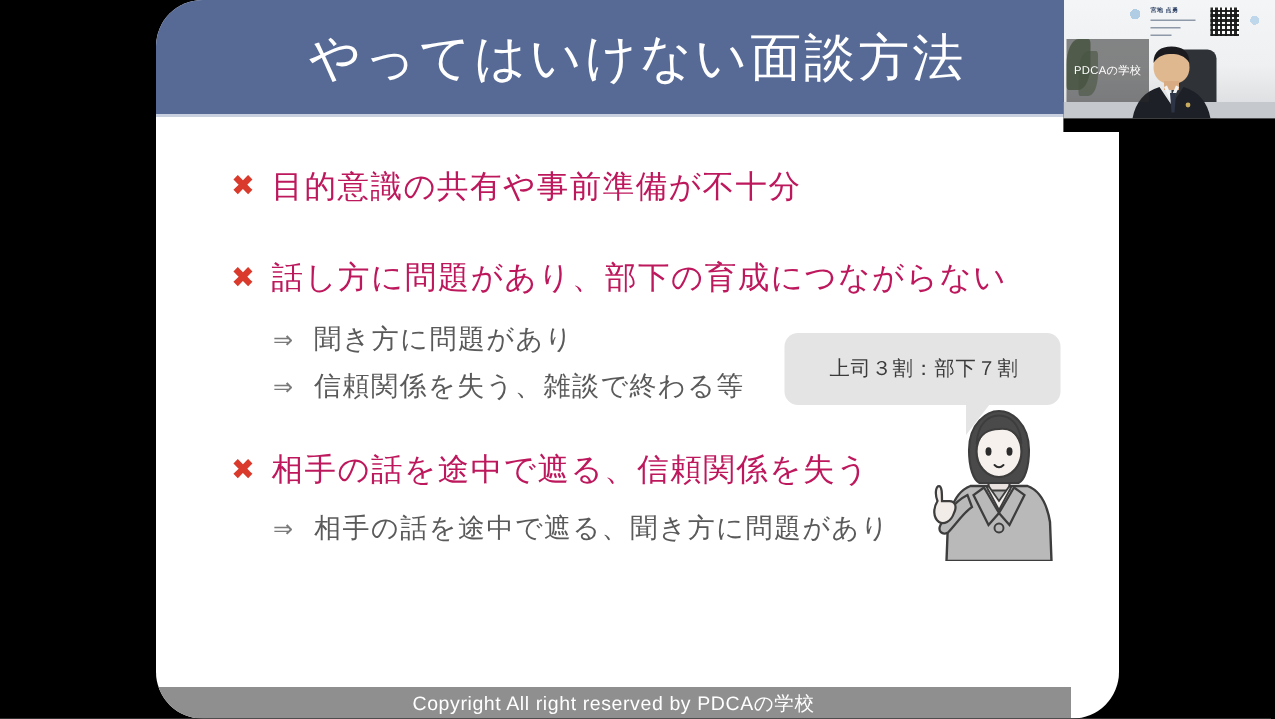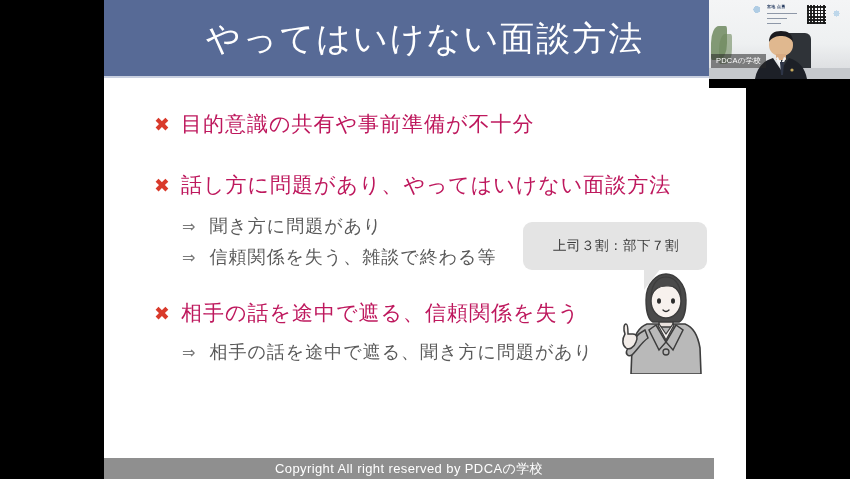--- a/index.html
+++ b/index.html
@@ -2,21 +2,21 @@
 <html><head>
 <meta charset="utf-8">
 <style>
   html,body{margin:0;padding:0;background:#000;}
   body{width:850px;height:479px;overflow:hidden;
        font-family:"Liberation Sans",sans-serif;}
 
   #stage{position:relative;width:850px;height:479px;background:#000;overflow:hidden;}
 
   
-  #slide{position:absolute;left:104px;top:0;width:642px;height:479px;background:#fff;overflow:hidden;}
+  #slide{position:absolute;left:104px;top:0;width:642px;height:479px;background:#fff;overflow:hidden;border-radius:31px;}
 
   #title-banner{position:absolute;left:0;top:0;width:642px;height:78px;background:#576a96;
                 box-shadow:inset 0 -2px 0 #c9d0e0;}
   #title-text{position:absolute;left:0;top:0;width:642px;height:78px;
               display:flex;align-items:center;justify-content:center;
               color:#ffffff;font-family:"Liberation Serif",serif;font-size:34px;
               letter-spacing:2px;white-space:nowrap;}
 
   .bullet-row{position:absolute;display:flex;align-items:flex-start;}
   .xmark{color:#d93a2b;font-size:19px;font-weight:bold;line-height:1;
@@ -60,21 +60,21 @@
           background-image:
             repeating-linear-gradient(90deg,#111 0 1.6px,transparent 1.6px 3.2px),
             repeating-linear-gradient(0deg,#111 0 1.6px,transparent 1.6px 3.2px);
           background-blend-mode:multiply;opacity:.9;}
   #cam-qr2{position:absolute;left:121px;top:8px;width:13px;height:11px;
            background:radial-gradient(circle at 50% 50%,#a8cbe6 0 35%,transparent 36%);opacity:.7;}
   #cam-chair{position:absolute;left:72px;top:33px;width:30px;height:46px;background:#2f3338;border-radius:6px 6px 0 0;}
   #cam-desk{position:absolute;left:0;top:68px;width:141px;height:11px;background:#c5c8cc;}
   #cam-person{position:absolute;left:42px;top:30px;width:60px;height:49px;}
   #cam-band{position:absolute;left:0;bottom:9px;width:141px;height:0;}
-  #cam-label{position:absolute;left:2px;bottom:11px;padding:2px 5px;background:rgba(40,40,40,.55);
+  #cam-label{position:absolute;left:2px;bottom:11px;padding:16px 5px;background:rgba(40,40,40,.55);
              color:#fff;font-size:7.5px;white-space:nowrap;letter-spacing:.2px;}
   #cam-bottom{position:absolute;left:0;bottom:0;width:141px;height:9px;background:#000;}
 </style>
 </head>
 <body>
 
 <div id="stage">
 
   <div id="slide">
 
@@ -82,21 +82,21 @@
       <div id="title-text">やってはいけない面談方法</div>
     </div>
 
     <div class="bullet-row" style="left:50px;top:113px;">
       <span class="xmark">✖</span>
       <span class="btext">目的意識の共有や事前準備が不十分</span>
     </div>
 
     <div class="bullet-row" style="left:50px;top:174px;">
       <span class="xmark">✖</span>
-      <span class="btext">話し方に問題があり、やってはいけない面談方法</span>
+      <span class="btext">話し方に問題があり、部下の育成につながらない</span>
     </div>
     <div class="sub-row" style="left:78px;top:214px;">
       <span class="arrow">⇒</span>
       <span class="stext">聞き方に問題があり</span>
     </div>
     <div class="sub-row" style="left:78px;top:245px;">
       <span class="arrow">⇒</span>
       <span class="stext">信頼関係を失う、雑談で終わる等</span>
     </div>
 

